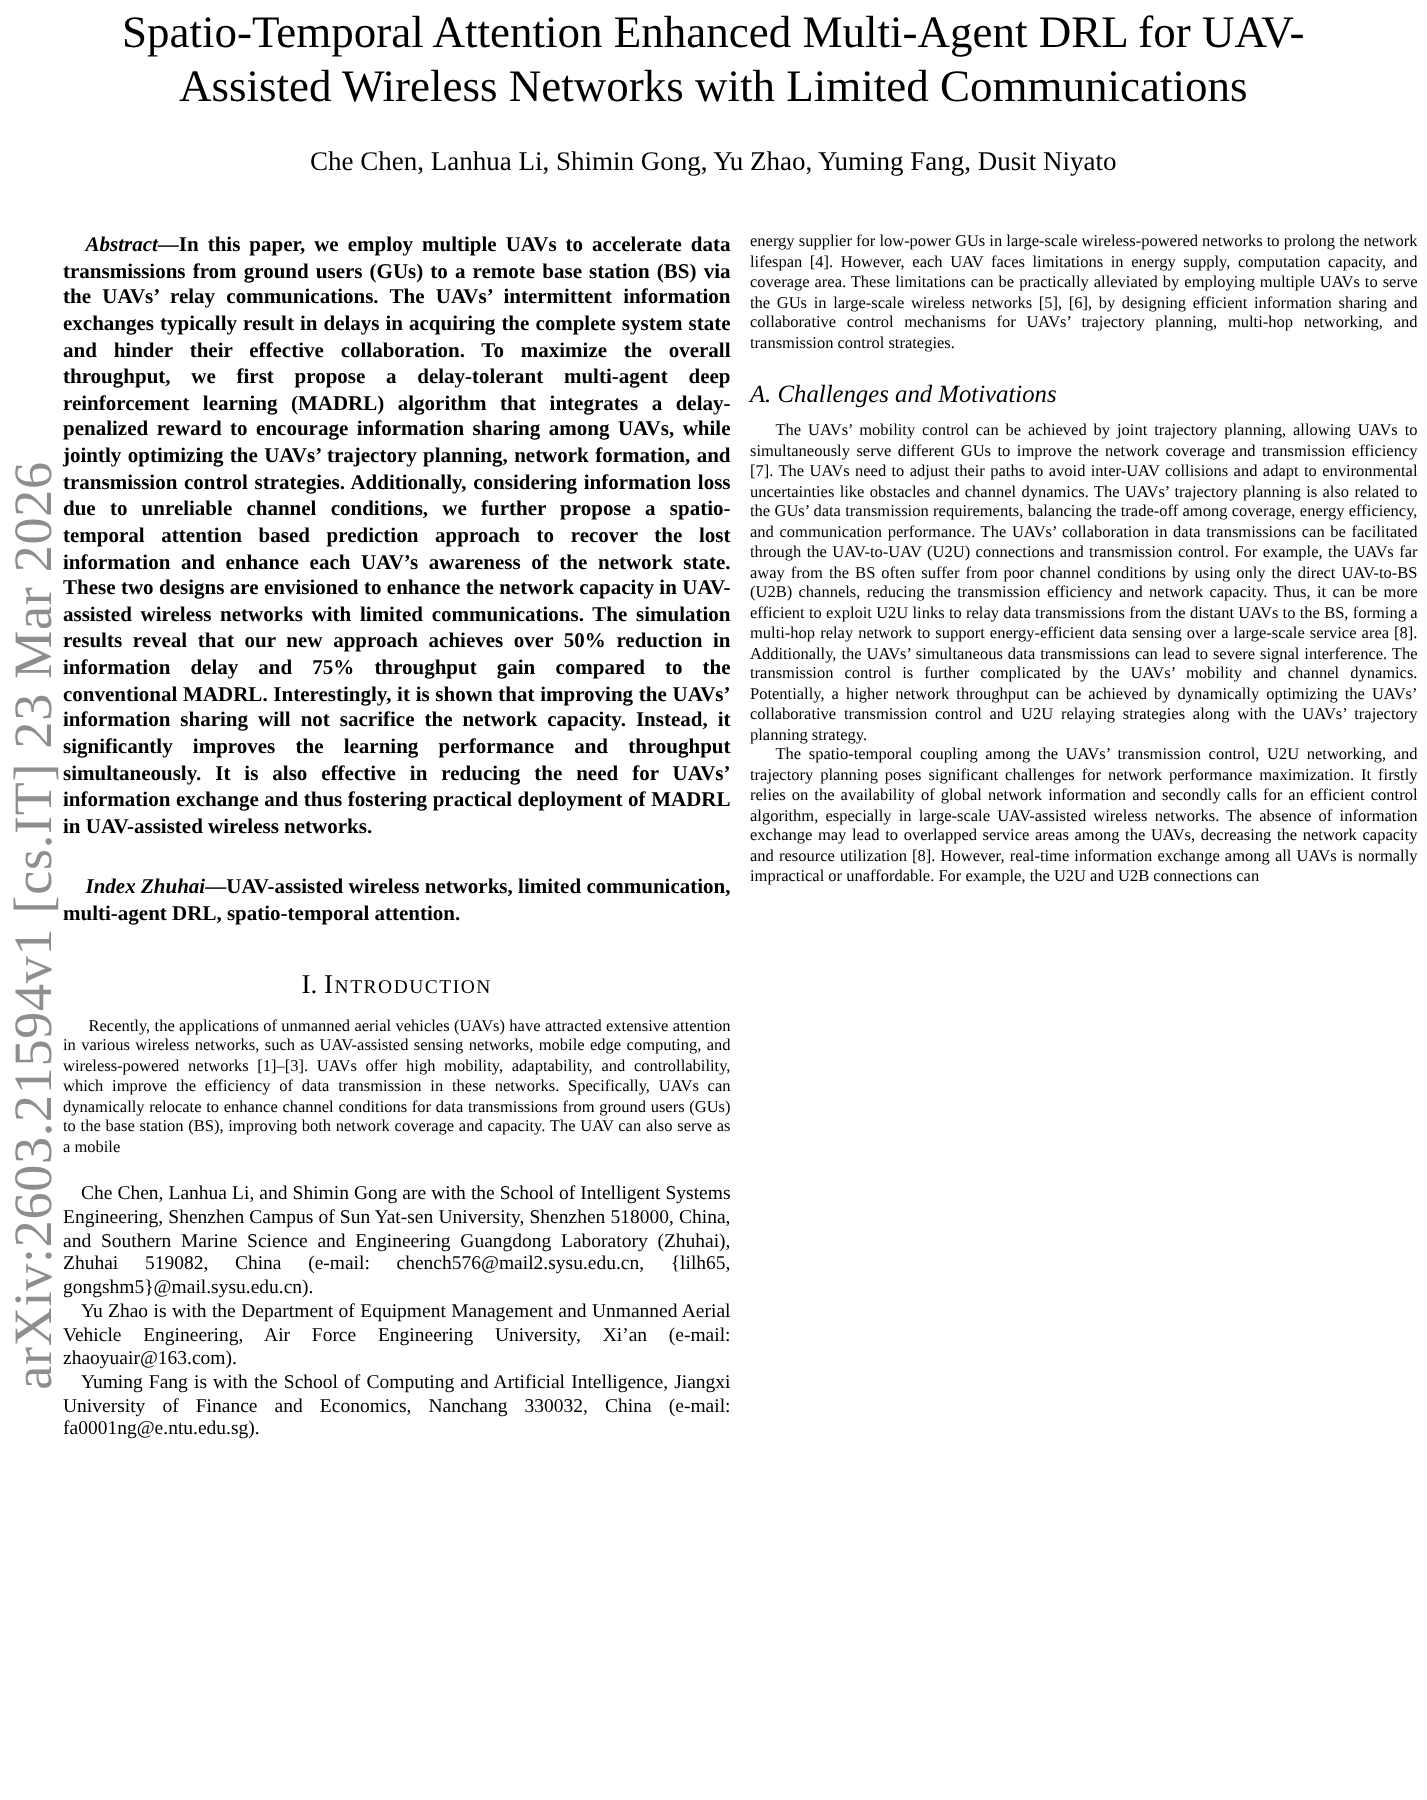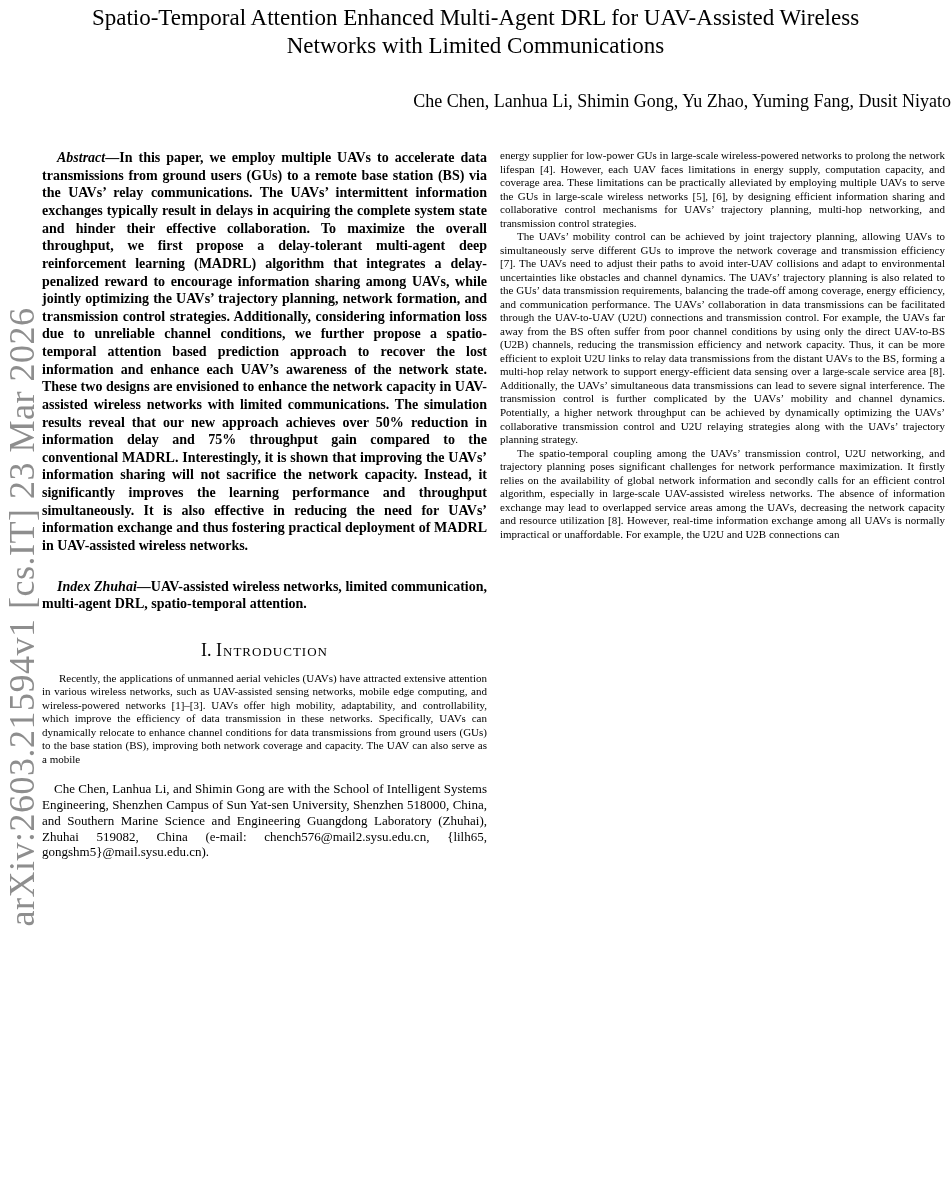--- a/index.html
+++ b/index.html
@@ -19,27 +19,27 @@
     transform: translate(-50%, -50%) rotate(-90deg);
     transform-origin: center center;
     white-space: nowrap;
     font-size: 36px;
     letter-spacing: 0.5px;
     color: #8e8e8e;
   }
   .title {
     margin: 4px 70px 0 70px;
     text-align: center;
-    font-size: 23px;
+    font-size: 30px;
     line-height: 1.2;
     font-weight: 400;
   }
   .authors {
-    margin-top: 32px;
-    text-align: right;
+    margin-top: 21px;
+    text-align: center;
     font-size: 18px;
   }
   .columns {
     display: flex;
     gap: 13px;
     margin: 37px 6px 0 42px;
   }
   .col { width: 445px; }
   p { margin: 0; }
   .abstract, .index-terms {
@@ -99,26 +99,29 @@
       <p class="abstract"><span class="lead-label">Abstract</span><span>—In this paper, we employ multiple UAVs to accelerate data transmissions from ground users (GUs) to a remote base station (BS) via the UAVs’ relay communications. The UAVs’ intermittent information exchanges typically result in delays in acquiring the complete system state and hinder their effective collaboration. To maximize the overall throughput, we first propose a delay-tolerant multi-agent deep reinforcement learning (MADRL) algorithm that integrates a delay-penalized reward to encourage information sharing among UAVs, while jointly optimizing the UAVs’ trajectory planning, network formation, and transmission control strategies. Additionally, considering information loss due to unreliable channel conditions, we further propose a spatio-temporal attention based prediction approach to recover the lost information and enhance each UAV’s awareness of the network state. These two designs are envisioned to enhance the network capacity in UAV-assisted wireless networks with limited communications. The simulation results reveal that our new approach achieves over 50% reduction in information delay and 75% throughput gain compared to the conventional MADRL. Interestingly, it is shown that improving the UAVs’ information sharing will not sacrifice the network capacity. Instead, it significantly improves the learning performance and throughput simultaneously. It is also effective in reducing the need for UAVs’ information exchange and thus fostering practical deployment of MADRL in UAV-assisted wireless networks.</span></p>
 
       <p class="index-terms"><span class="lead-label">Index Zhuhai</span><span>—UAV-assisted wireless networks, limited communication, multi-agent DRL, spatio-temporal attention.</span></p>
 
       <h2 class="section-heading"><span>I.</span>&nbsp;<span class="smallcaps">Introduction</span></h2>
 
       <p class="body-par">Recently, the applications of unmanned aerial vehicles (UAVs) have attracted extensive attention in various wireless networks, such as UAV-assisted sensing networks, mobile edge computing, and wireless-powered networks [1]–[3]. UAVs offer high mobility, adaptability, and controllability, which improve the efficiency of data transmission in these networks. Specifically, UAVs can dynamically relocate to enhance channel conditions for data transmissions from ground users (GUs) to the base station (BS), improving both network coverage and capacity. The UAV can also serve as a mobile</p>
 
       <div class="footnotes">
         <p class="footnote">Che Chen, Lanhua Li, and Shimin Gong are with the School of Intelligent Systems Engineering, Shenzhen Campus of Sun Yat-sen University, Shenzhen 518000, China, and Southern Marine Science and Engineering Guangdong Laboratory (Zhuhai), Zhuhai 519082, China (e-mail: chench576@mail2.sysu.edu.cn, {lilh65, gongshm5}@mail.sysu.edu.cn).</p>
+        <p class="footnote">Yu Zhao is with the Department of Equipment Management and Unmanned Aerial Vehicle Engineering, Air Force Engineering University, Xi’an (e-mail: zhaoyuair@163.com).</p>
+        <p class="footnote">Yuming Fang is with the School of Computing and Artificial Intelligence, Jiangxi University of Finance and Economics, Nanchang 330032, China (e-mail: fa0001ng@e.ntu.edu.sg).</p>
       </div>
     </div>
 
     <div class="col">
       <p class="body-par no-indent">energy supplier for low-power GUs in large-scale wireless-powered networks to prolong the network lifespan [4]. However, each UAV faces limitations in energy supply, computation capacity, and coverage area. These limitations can be practically alleviated by employing multiple UAVs to serve the GUs in large-scale wireless networks [5], [6], by designing efficient information sharing and collaborative control mechanisms for UAVs’ trajectory planning, multi-hop networking, and transmission control strategies.</p>
 
+      <h3 class="subsection-heading">A. Challenges and Motivations</h3>
 
       <p class="body-par">The UAVs’ mobility control can be achieved by joint trajectory planning, allowing UAVs to simultaneously serve different GUs to improve the network coverage and transmission efficiency [7]. The UAVs need to adjust their paths to avoid inter-UAV collisions and adapt to environmental uncertainties like obstacles and channel dynamics. The UAVs’ trajectory planning is also related to the GUs’ data transmission requirements, balancing the trade-off among coverage, energy efficiency, and communication performance. The UAVs’ collaboration in data transmissions can be facilitated through the UAV-to-UAV (U2U) connections and transmission control. For example, the UAVs far away from the BS often suffer from poor channel conditions by using only the direct UAV-to-BS (U2B) channels, reducing the transmission efficiency and network capacity. Thus, it can be more efficient to exploit U2U links to relay data transmissions from the distant UAVs to the BS, forming a multi-hop relay network to support energy-efficient data sensing over a large-scale service area [8]. Additionally, the UAVs’ simultaneous data transmissions can lead to severe signal interference. The transmission control is further complicated by the UAVs’ mobility and channel dynamics. Potentially, a higher network throughput can be achieved by dynamically optimizing the UAVs’ collaborative transmission control and U2U relaying strategies along with the UAVs’ trajectory planning strategy.</p>
 
       <p class="body-par">The spatio-temporal coupling among the UAVs’ transmission control, U2U networking, and trajectory planning poses significant challenges for network performance maximization. It firstly relies on the availability of global network information and secondly calls for an efficient control algorithm, especially in large-scale UAV-assisted wireless networks. The absence of information exchange may lead to overlapped service areas among the UAVs, decreasing the network capacity and resource utilization [8]. However, real-time information exchange among all UAVs is normally impractical or unaffordable. For example, the U2U and U2B connections can</p>
     </div>
 
   </div>
 
 </div>
 

